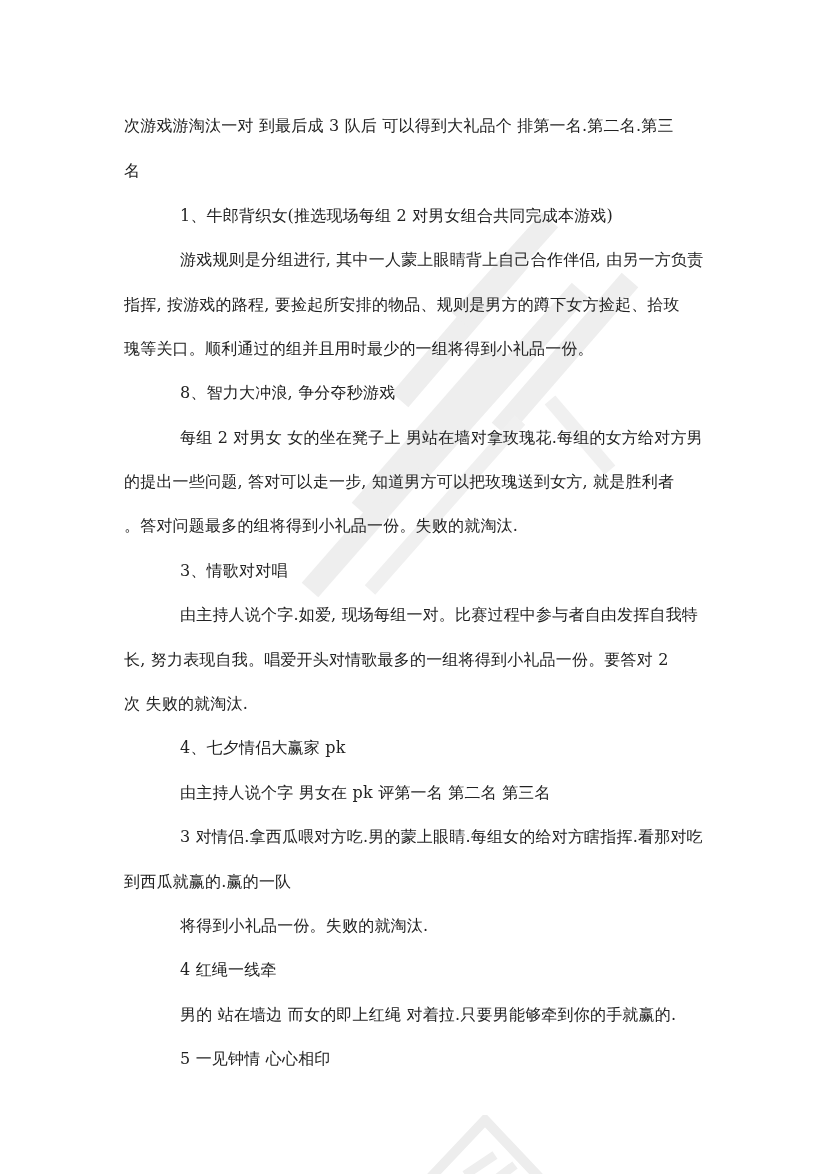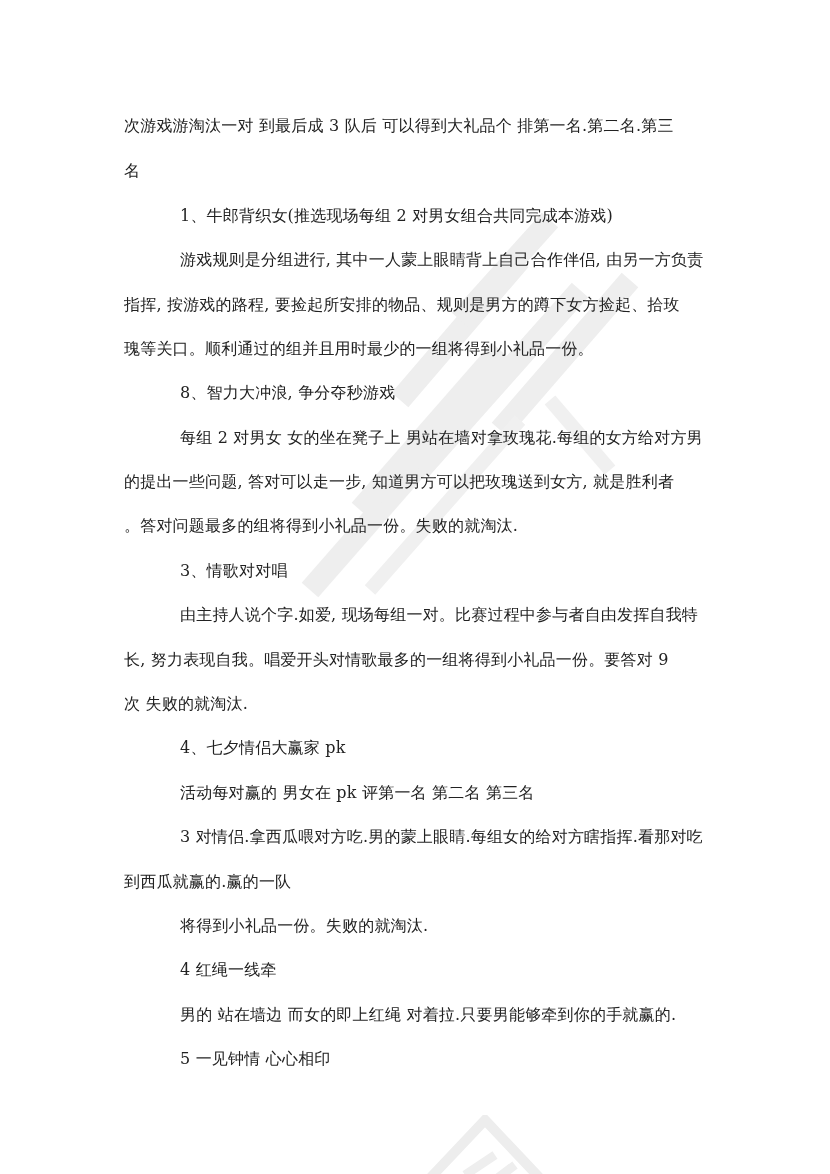--- a/index.html
+++ b/index.html
@@ -88,24 +88,24 @@
       <div class="line indent" style="top: 206px;">1、牛郎背织女(推选现场每组 2 对男女组合共同完成本游戏)</div>
       <div class="line indent" style="top: 250px; text-align: center;">游戏规则是分组进行, 其中一人蒙上眼睛背上自己合作伴侣, 由另一方负责</div>
       <div class="line" style="top: 295px; text-align: center;">指挥, 按游戏的路程, 要捡起所安排的物品、规则是男方的蹲下女方捡起、拾玫</div>
       <div class="line" style="top: 339px;">瑰等关口。顺利通过的组并且用时最少的一组将得到小礼品一份。</div>
       <div class="line indent" style="top: 383px;">8、智力大冲浪, 争分夺秒游戏</div>
       <div class="line indent" style="top: 428px;">每组 2 对男女  女的坐在凳子上  男站在墙对拿玫瑰花.每组的女方给对方男</div>
       <div class="line" style="top: 472px;">的提出一些问题, 答对可以走一步, 知道男方可以把玫瑰送到女方, 就是胜利者</div>
       <div class="line" style="top: 516px;">。答对问题最多的组将得到小礼品一份。失败的就淘汰.</div>
       <div class="line indent" style="top: 561px;">3、情歌对对唱</div>
       <div class="line indent" style="top: 605px; text-align: right;">由主持人说个字.如爱, 现场每组一对。比赛过程中参与者自由发挥自我特</div>
-      <div class="line" style="top: 650px;">长, 努力表现自我。唱爱开头对情歌最多的一组将得到小礼品一份。要答对  9</div>
+      <div class="line" style="top: 650px;">长, 努力表现自我。唱爱开头对情歌最多的一组将得到小礼品一份。要答对  2</div>
       <div class="line" style="top: 694px;">次  失败的就淘汰.</div>
       <div class="line indent" style="top: 738px;">4、七夕情侣大赢家 pk</div>
-      <div class="line indent" style="top: 783px;">活动每对赢的  男女在 pk  评第一名  第二名  第三名</div>
+      <div class="line indent" style="top: 783px;">由主持人说个字  男女在 pk  评第一名  第二名  第三名</div>
       <div class="line indent" style="top: 827px;">3  对情侣.拿西瓜喂对方吃.男的蒙上眼睛.每组女的给对方瞎指挥.看那对吃</div>
       <div class="line" style="top: 872px;">到西瓜就赢的.赢的一队</div>
       <div class="line indent" style="top: 916px;">将得到小礼品一份。失败的就淘汰.</div>
       <div class="line indent" style="top: 960px;">4  红绳一线牵</div>
       <div class="line indent" style="top: 1005px;">男的  站在墙边  而女的即上红绳  对着拉.只要男能够牵到你的手就赢的.</div>
       <div class="line indent" style="top: 1049px;">5  一见钟情  心心相印</div>
     </div>
 </div>
 
 </body></html>

